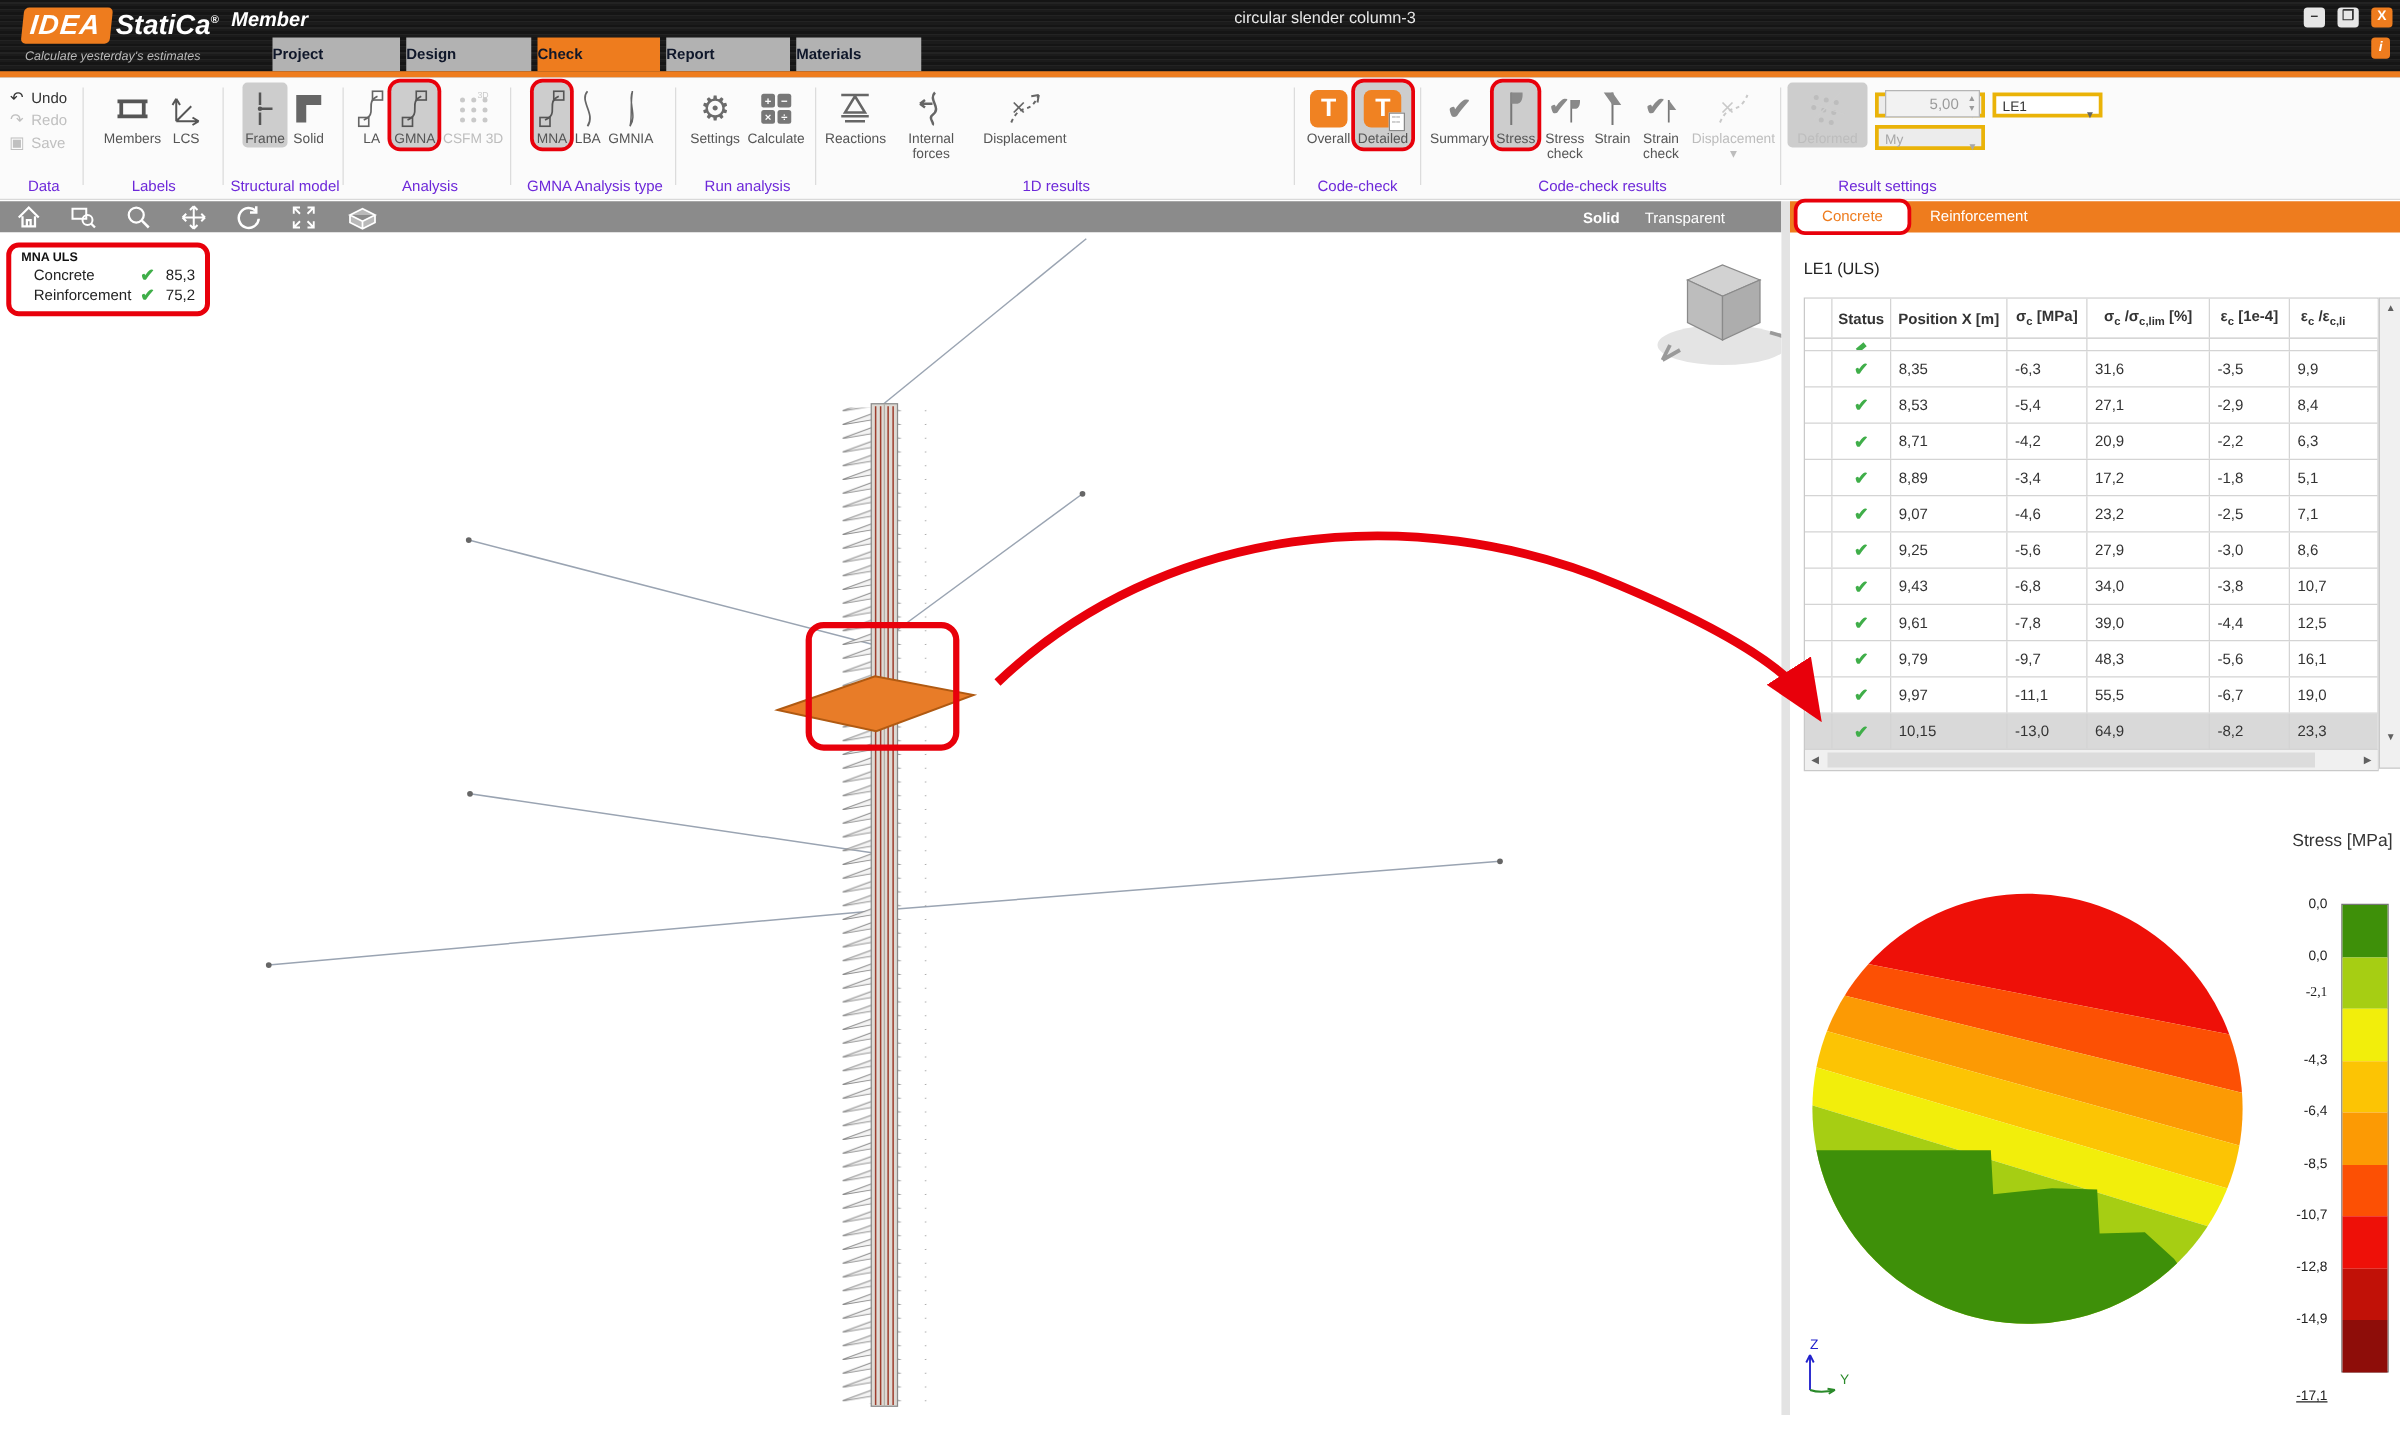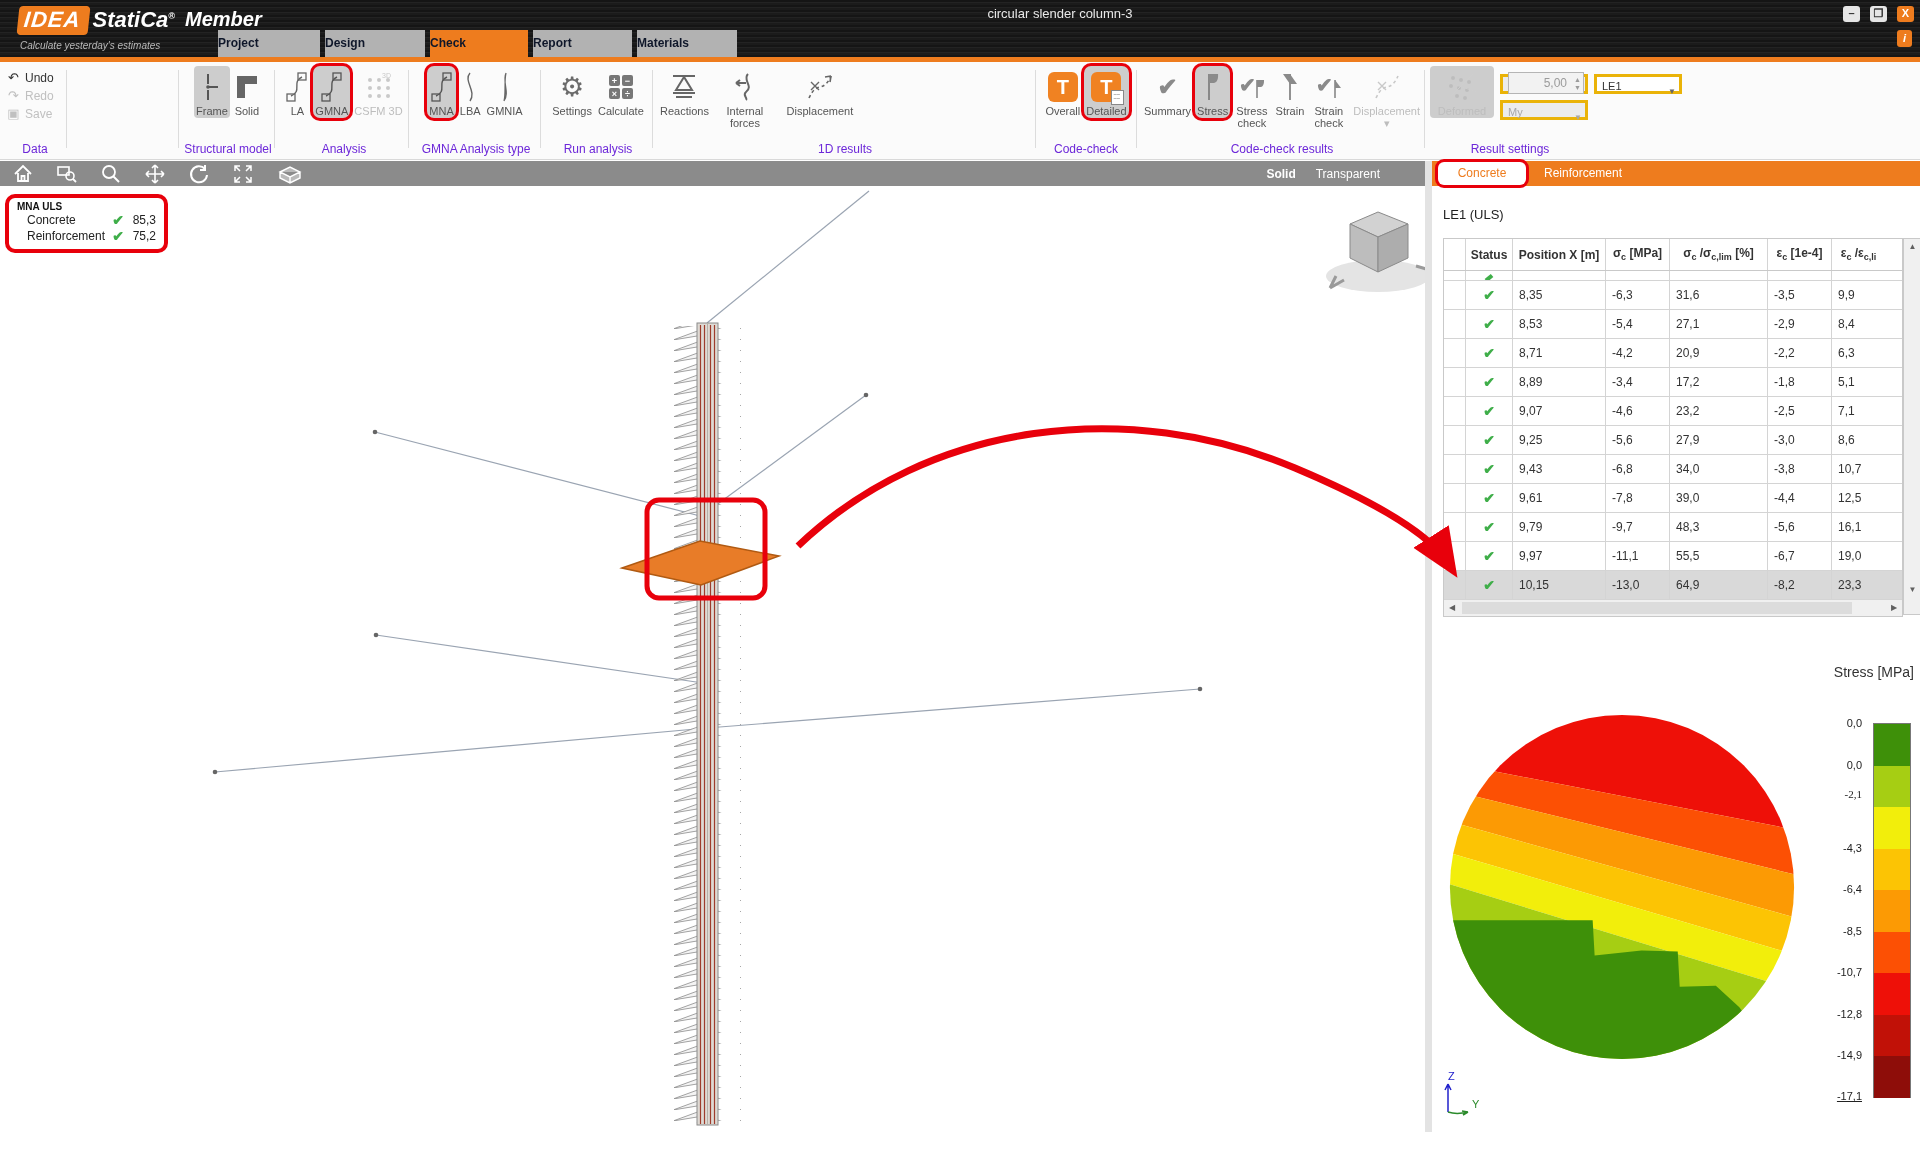--- a/index.html
+++ b/index.html
@@ -9,21 +9,21 @@
 
   
   .titlebar { position:absolute; left:0; top:0; width:1920px; height:62px;
     background:repeating-linear-gradient(180deg,#151515 0 2px,#232323 2px 3px,#1b1b1b 3px 5px); }
   .logo-wrap { position:absolute; left:18px; top:6px; display:flex; align-items:baseline; gap:4px; }
   .logo-idea { background:#ee7c1e; color:#fff; font-weight:bold; font-style:italic; font-size:22px;
     padding:1px 8px 2px 6px; border-radius:4px; transform:skewX(-6deg); letter-spacing:1px; }
   .logo-statica { color:#fff; font-weight:bold; font-style:italic; font-size:22px; }
   .logo-reg { color:#fff; font-size:9px; vertical-align:super; }
   .tagline { position:absolute; left:20px; top:40px; color:#b9b9b9; font-style:italic; font-size:10px; }
-  .module-name { position:absolute; left:185px; top:8px; color:#fff; font-weight:bold; font-style:italic; font-size:20px; }
+  .module-name { position:absolute; left:185px; top:8px; color:#fff; font-weight:bold; font-style:italic; font-size:16px; }
   .win-title { position:absolute; left:760px; top:6px; width:600px; text-align:center; color:#e8e8e8; font-size:13px; }
   .winbtn { position:absolute; top:6px; width:17px; height:16px; border-radius:3px; background:#e6e6e6;
     color:#333; font-size:11px; font-weight:bold; text-align:center; line-height:15px; }
   .winbtn.close { background:#ee7c1e; color:#fff; }
   .infobtn { position:absolute; top:30px; left:1897px; width:15px; height:17px; border-radius:3px;
     background:#ee7c1e; color:#fff; font-size:11px; font-weight:bold; text-align:center; line-height:17px; font-style:italic;}
 
   
   .rtab { position:absolute; top:30px; height:27px; background:#b2b2b2; color:#0f172a; font-weight:bold;
     font-size:12px; text-align:left; line-height:27px; }
@@ -164,20 +164,41 @@
           </div>
         <div class="sbtn dis">
             <span class="sic">▣</span>
             <span>Save</span>
           </div>
       </div>
       <div class="glabel">Data</div>
     </div>
     <div class="rsep" style="left:66px"></div>
 
+    <div class="rgroup" style="left:70px;width:106px">
+      <div class="btnrow">
+        <div class="rbtn">
+          <span class="ric">
+              <svg width="30" height="26" viewBox="0 0 30 26">
+                <path d="M3 7 H27 M3 19 H27 M6 7 V19 M24 7 V19" stroke="#555" stroke-width="3" fill="none"></path>
+              </svg>
+            </span>
+          <span class="rlab">Members</span>
+        </div>
+        <div class="rbtn">
+          <span class="ric">
+              <svg width="28" height="28" viewBox="0 0 28 28">
+                <path d="M6 24 V6 M6 6 l-3 5 M6 6 l3 5 M6 24 H24 M24 24 l-5 -3 M24 24 l-5 3 M6 24 L18 12" stroke="#555" stroke-width="1.6" fill="none"></path>
+              </svg>
+            </span>
+          <span class="rlab">LCS</span>
+        </div>
+      </div>
+      <div class="glabel">Labels</div>
+    </div>
     <div class="rsep" style="left:178px"></div>
 
     <div class="rgroup" style="left:184px;width:88px">
       <div class="btnrow">
         <div class="rbtn sel">
           <span class="ric">
               <svg width="24" height="30" viewBox="0 0 24 30">
                 <path d="M8 2 V12 M8 18 V28 M8 15 H18" stroke="#555" stroke-width="2" fill="none"></path>
                 <circle cx="8" cy="15" r="1.8" fill="#555"></circle>
               </svg>
@@ -751,21 +772,21 @@
   <div class="scale-labels">
       <div class="scale-label" style="top: -6px;">0,0</div>
       <div class="scale-label" style="top: 35.55px;">0,0</div>
       <div class="scale-label" style="top: 65px; font-family: Liberation Serif, serif;">-2,1</div>
       <div class="scale-label" style="top: 118.65px;">-4,3</div>
       <div class="scale-label" style="top: 160.2px;">-6,4</div>
       <div class="scale-label" style="top: 201.75px;">-8,5</div>
       <div class="scale-label" style="top: 243.3px;">-10,7</div>
       <div class="scale-label" style="top: 284.85px;">-12,8</div>
       <div class="scale-label" style="top: 326.4px;">-14,9</div>
-      <div class="scale-label" style="top: 367px; text-decoration: underline;">-17,1</div>
+      <div class="scale-label" style="top: 388px; text-decoration: underline;">-17,1</div>
     </div>
   <div class="axis-ind">
     <svg width="50" height="50" viewBox="0 0 50 50">
       <path d="M8 40 V12 M8 12 l-3 6 M8 12 l3 6" stroke="#2222cc" stroke-width="1.5" fill="none"></path>
       <path d="M8 40 C14 42 20 42 28 40 M28 40 l-6 -1 M28 40 l-5 3" stroke="#2a8a2a" stroke-width="1.5" fill="none"></path>
     </svg>
     <span class="zl">Z</span>
     <span class="yl">Y</span>
   </div>
 

